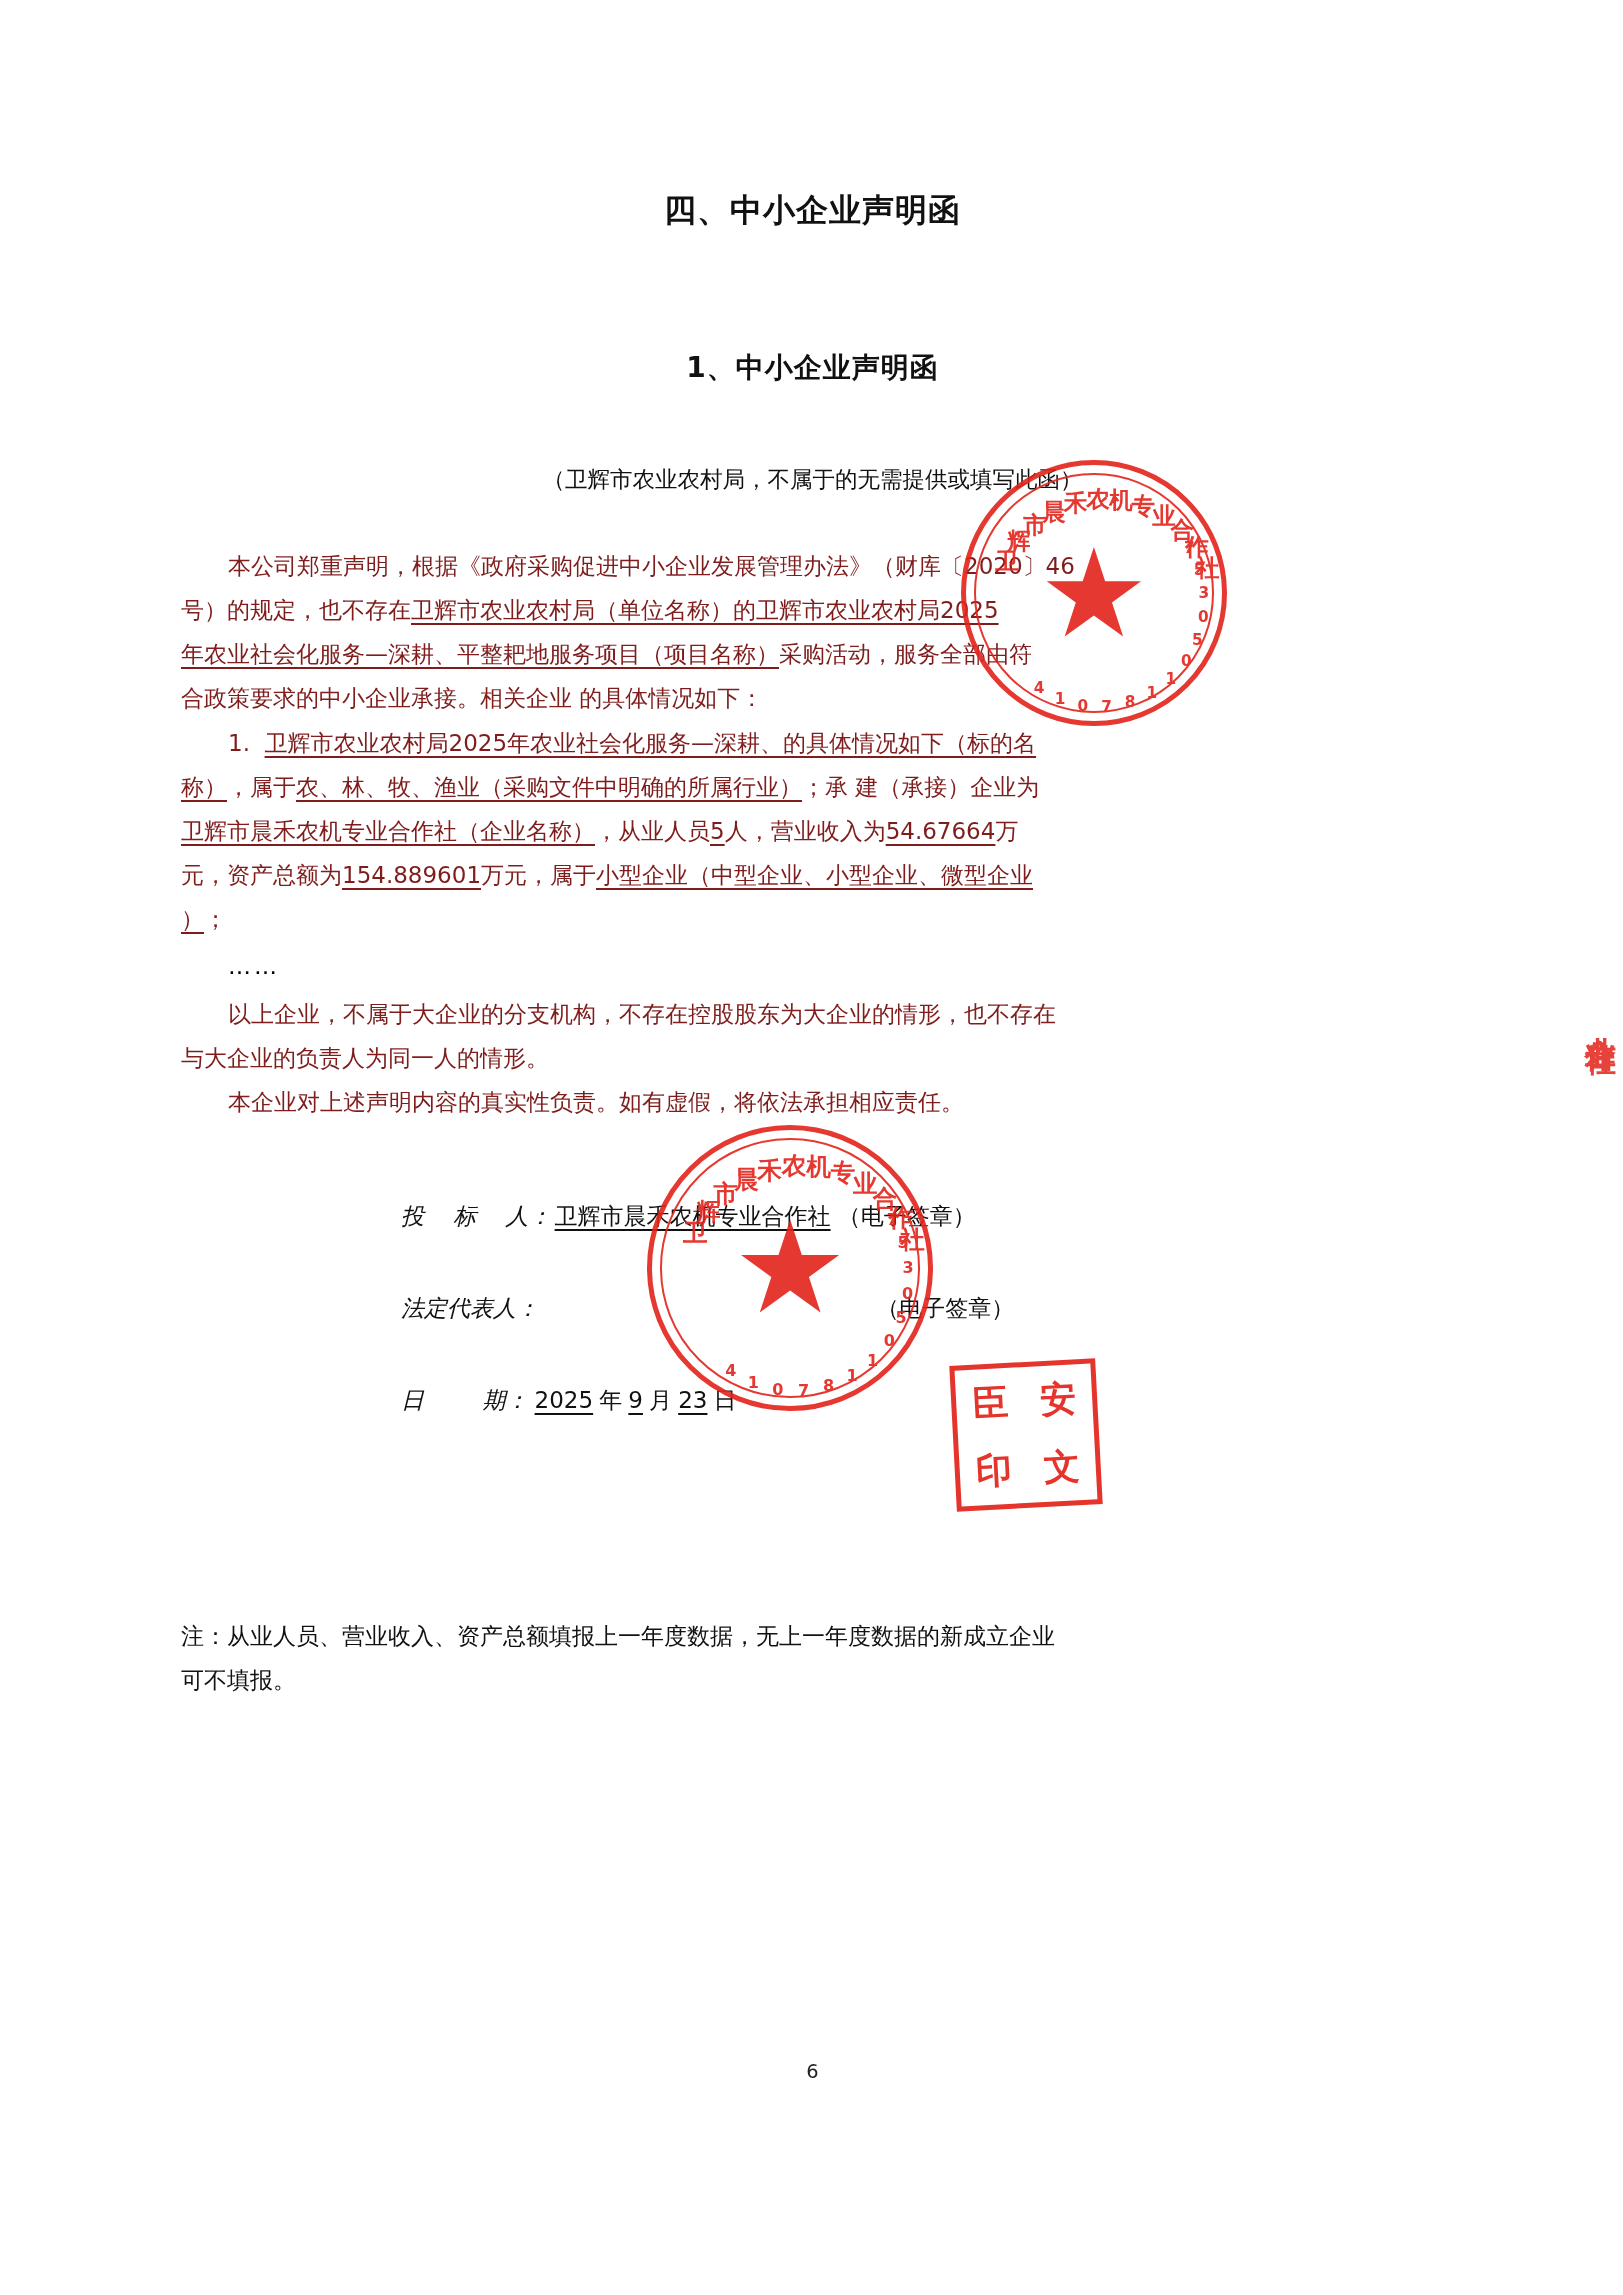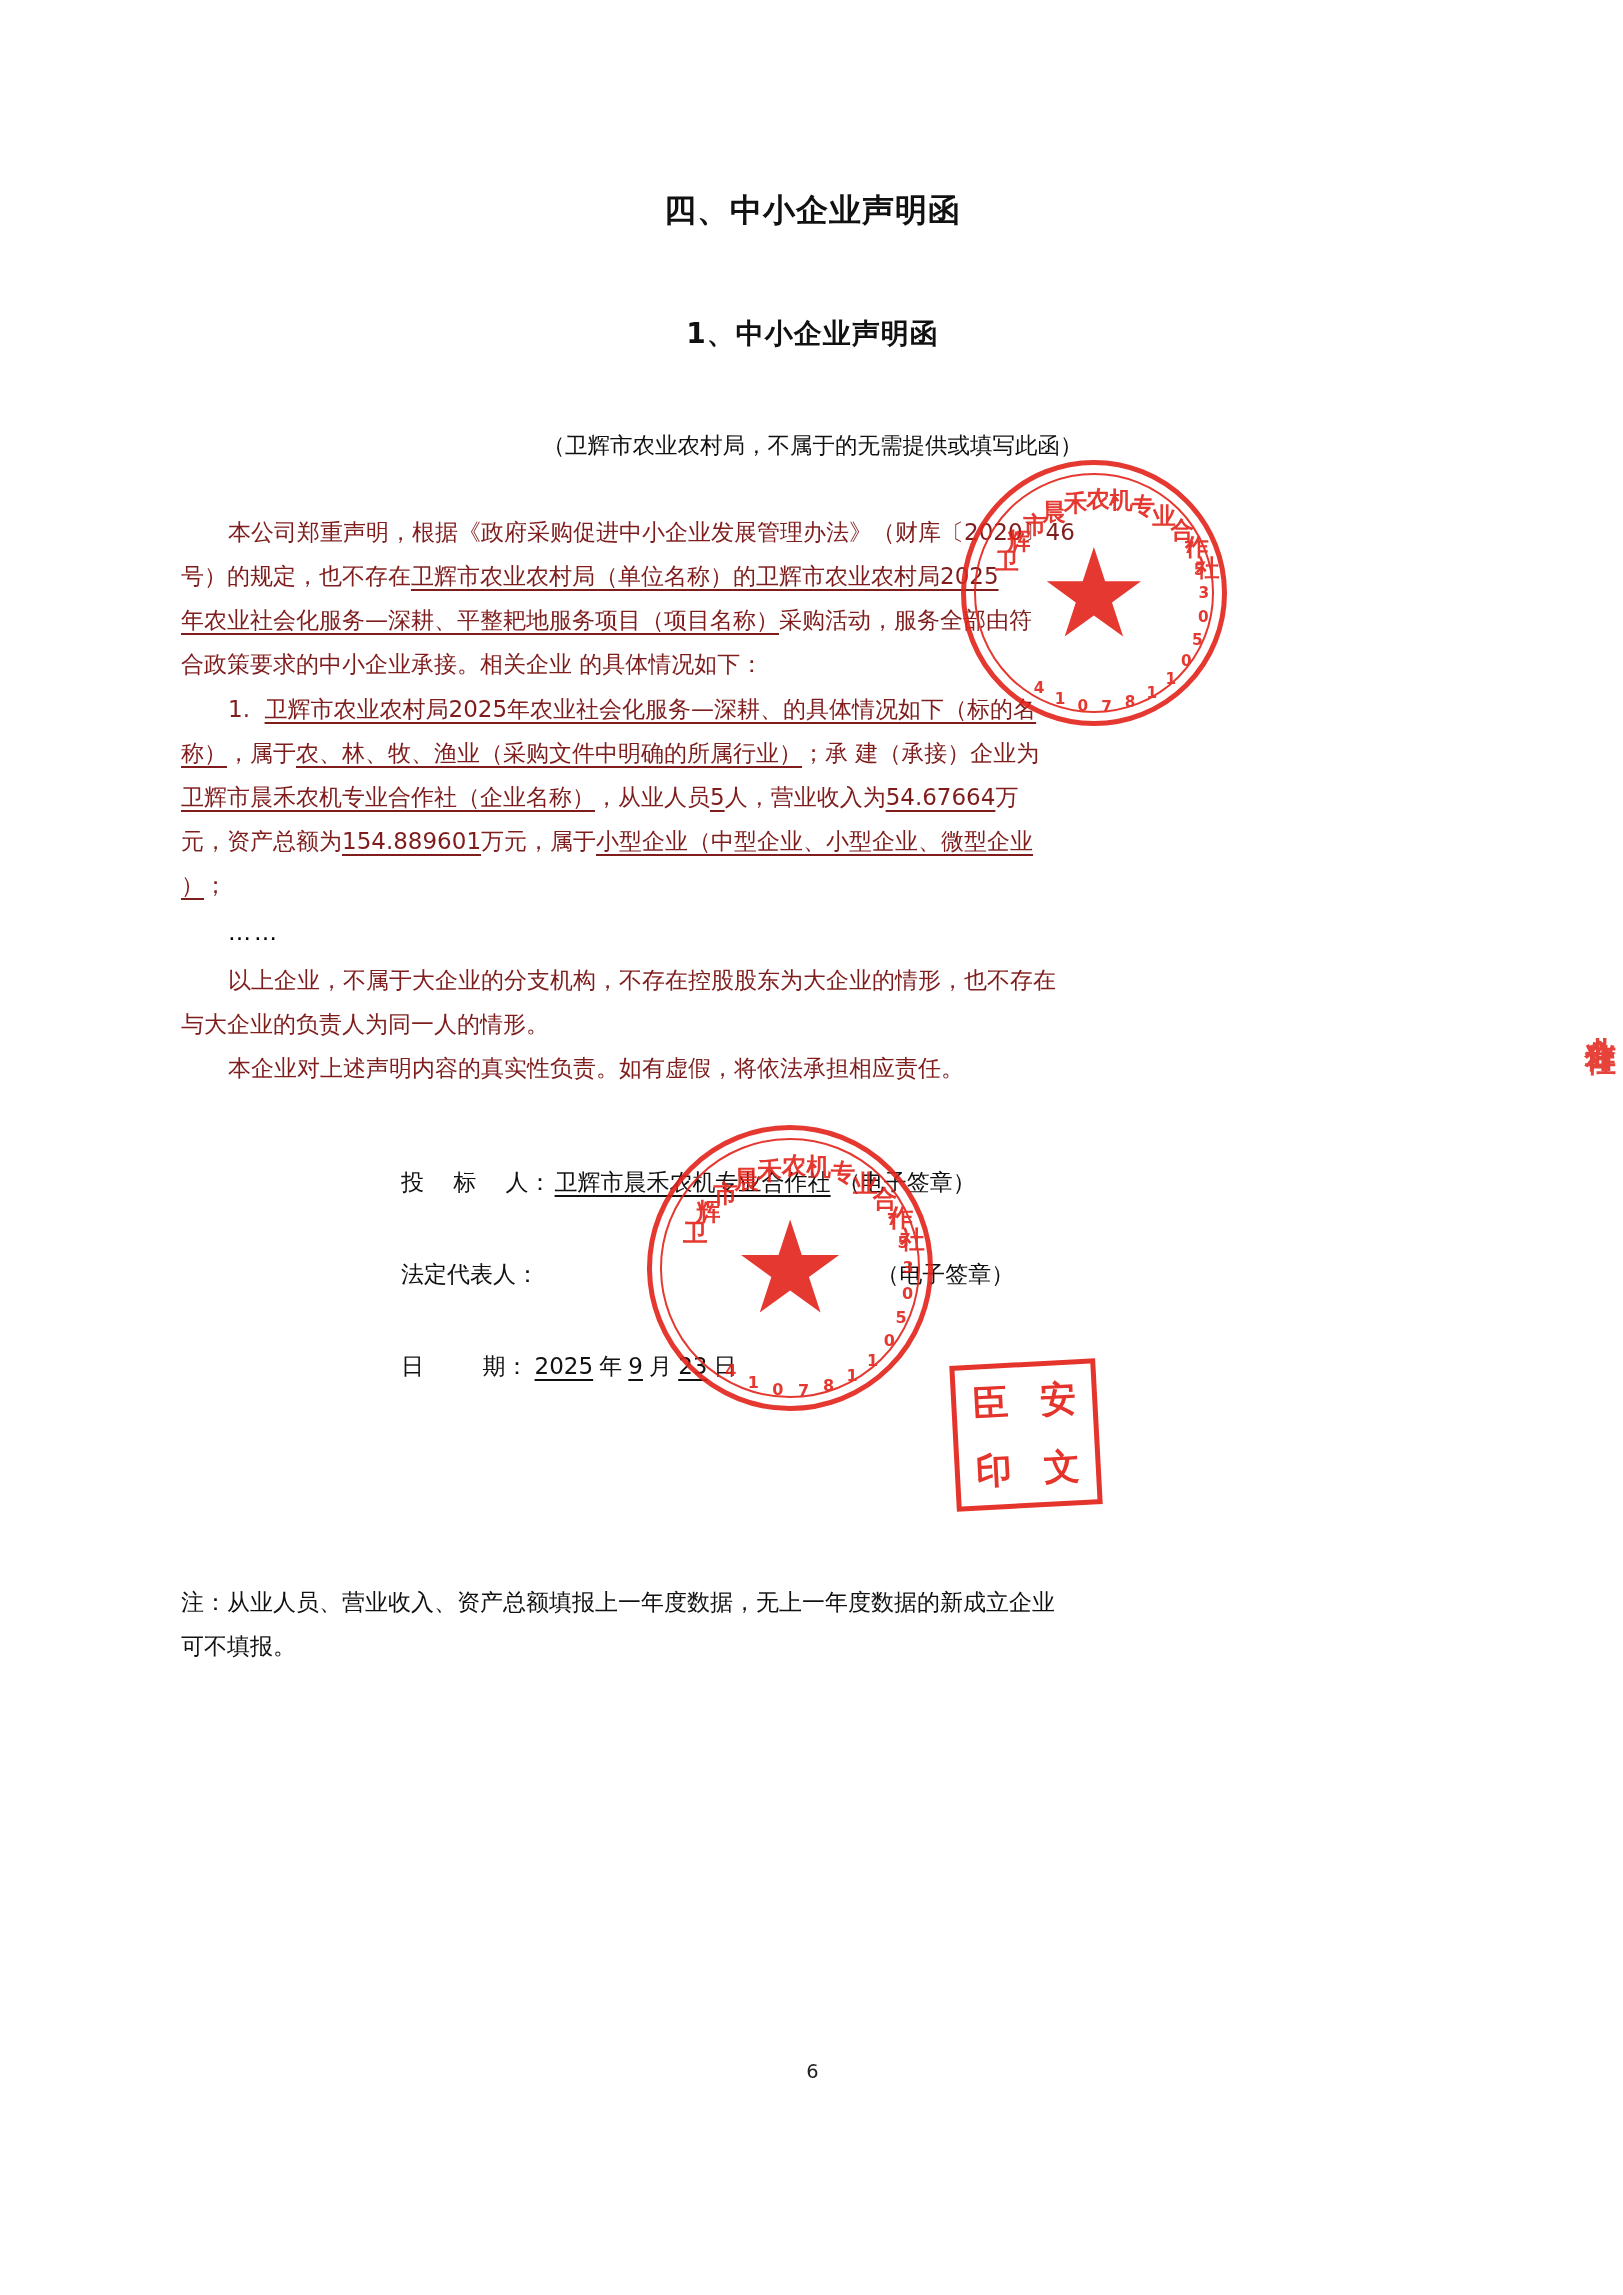--- a/index.html
+++ b/index.html
@@ -30,21 +30,21 @@
     font-weight: bold;
     letter-spacing: 1px;
     margin-top: 189px;
     color: #111;
   }
   .h2 {
     text-align: center;
     font-size: 28px;
     font-weight: bold;
     letter-spacing: 1px;
-    margin-top: 82px;
+    margin-top: 116px;
     color: #111;
   }
   .note-center {
     text-align: center;
     font-size: 22.5px;
     margin-top: 77px;
     color: #111;
   }
   .body-text {
     font-size: 23px;
@@ -76,20 +76,21 @@
     position: relative;
   }
   .sig-row {
     display: flex;
     align-items: baseline;
     margin-left: 220px;
     margin-bottom: 61px;
   }
   .sig-label {
     white-space: pre;
+    font-style: italic;
   }
   .sig-value {
     text-decoration: underline;
     text-underline-offset: 5.1px;
     min-width: 51px;
     padding: 0 3.1px;
   }
   .sig-value.blank {
     display: inline-block;
     width: 327px;

